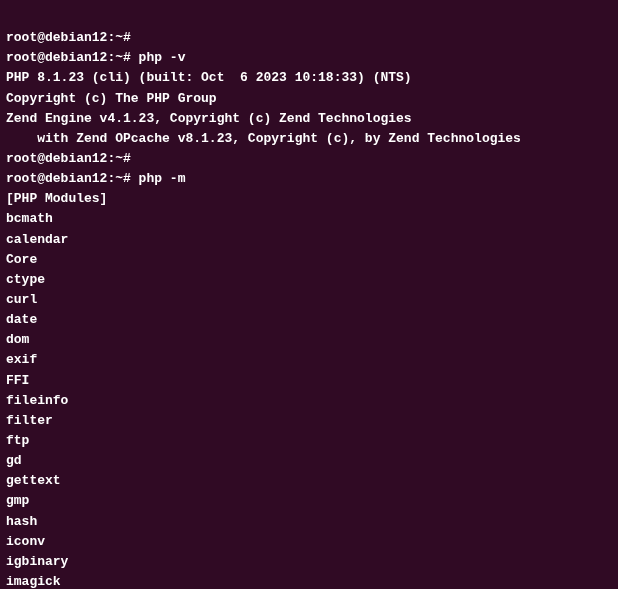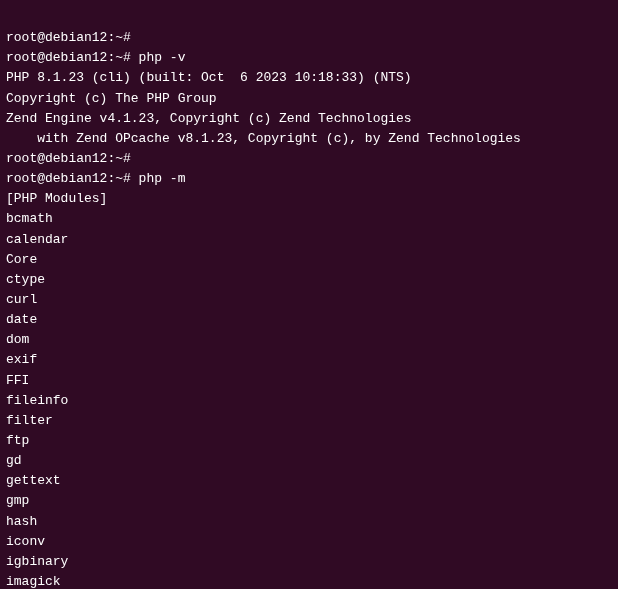--- a/index.html
+++ b/index.html
@@ -16,19 +16,20 @@
       font-size: 13px;
       color: #ffffff;
       padding: 8px 6px;
       line-height: 1.55;
     }
     .terminal-content {
       white-space: pre;
     }
     .line {
       display: block;
+      font-weight: bold;
     }
   </style>
 </head>
 <body>
 
 <div class="terminal-content">
 <span class="line">root@debian12:~#</span><span class="line">root@debian12:~# php -v</span><span class="line">PHP 8.1.23 (cli) (built: Oct  6 2023 10:18:33) (NTS)</span><span class="line">Copyright (c) The PHP Group</span><span class="line">Zend Engine v4.1.23, Copyright (c) Zend Technologies</span><span class="line">    with Zend OPcache v8.1.23, Copyright (c), by Zend Technologies</span><span class="line">root@debian12:~#</span><span class="line">root@debian12:~# php -m</span><span class="line">[PHP Modules]</span><span class="line">bcmath</span><span class="line">calendar</span><span class="line">Core</span><span class="line">ctype</span><span class="line">curl</span><span class="line">date</span><span class="line">dom</span><span class="line">exif</span><span class="line">FFI</span><span class="line">fileinfo</span><span class="line">filter</span><span class="line">ftp</span><span class="line">gd</span><span class="line">gettext</span><span class="line">gmp</span><span class="line">hash</span><span class="line">iconv</span><span class="line">igbinary</span><span class="line">imagick</span></div>
 
 </body></html>

